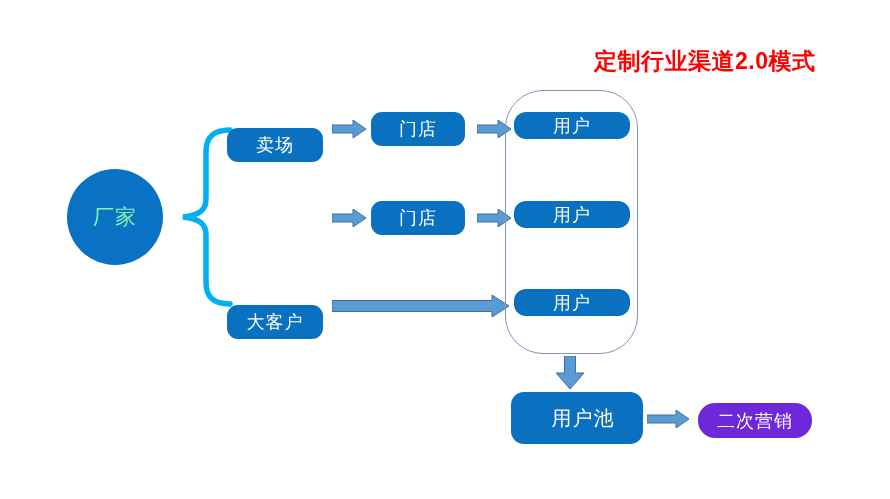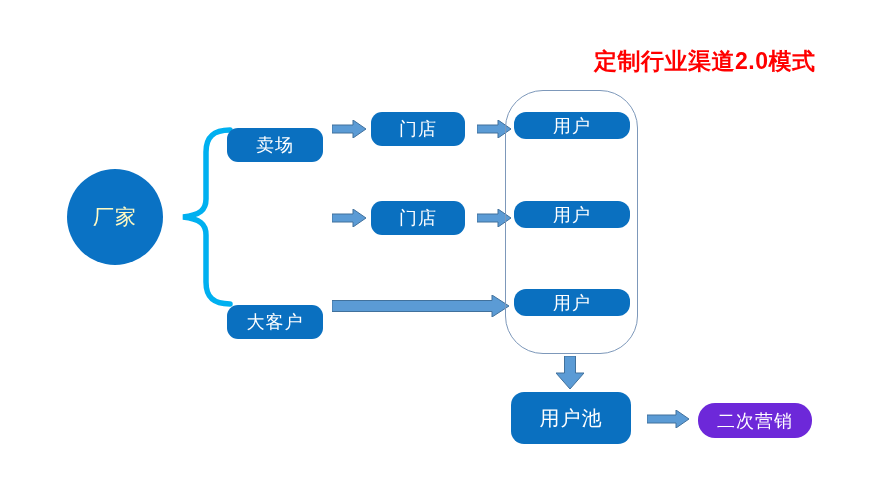--- a/index.html
+++ b/index.html
@@ -24,21 +24,21 @@
     letter-spacing: 0.5px;
     white-space: nowrap;
   }
 
   .source-circle {
     left: 67px; top: 169px;
     width: 96px; height: 96px;
     border-radius: 50%;
     background: #0a72c4;
     display: flex; align-items: center; justify-content: center;
-    color: #fef9c3;
+    color: #86efac;
     font-size: 21px;
     letter-spacing: 1px;
   }
 
   .node {
     background: #0a70c0;
     color: #ffffff;
     display: flex; align-items: center; justify-content: center;
     font-size: 18px;
     letter-spacing: 1px;
@@ -64,20 +64,21 @@
 
   .pool-node {
     left: 511px; top: 392px;
     width: 120px; height: 52px;
     border-radius: 13px;
     background: #0a70c0;
     color: #ffffff;
     display: flex; align-items: center; justify-content: center;
     font-size: 20px;
     letter-spacing: 1px;
+    padding-left: 12px;
   }
   .remarketing-node {
     left: 698px; top: 403px;
     width: 114px; height: 35px;
     border-radius: 17px;
     background: #6d28d9;
     color: #ffffff;
     display: flex; align-items: center; justify-content: center;
     font-size: 18px;
     letter-spacing: 1px;

